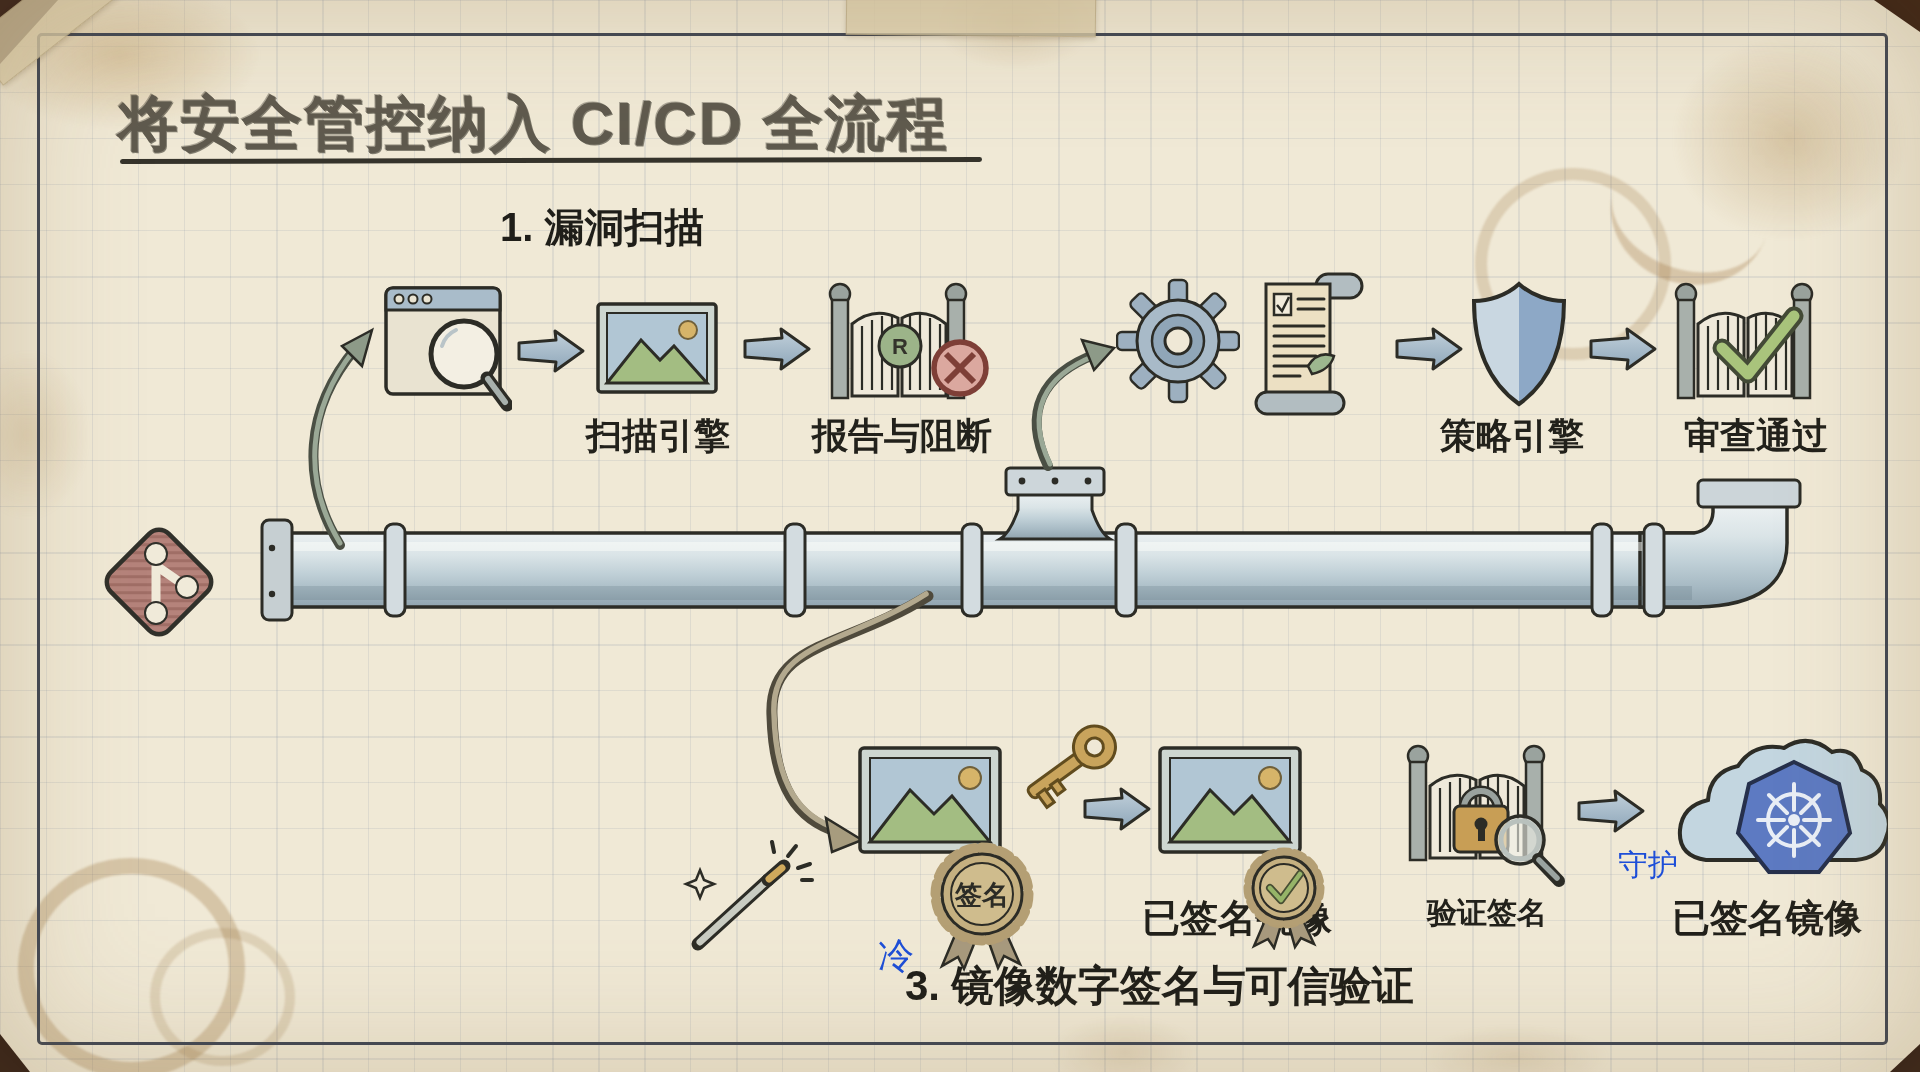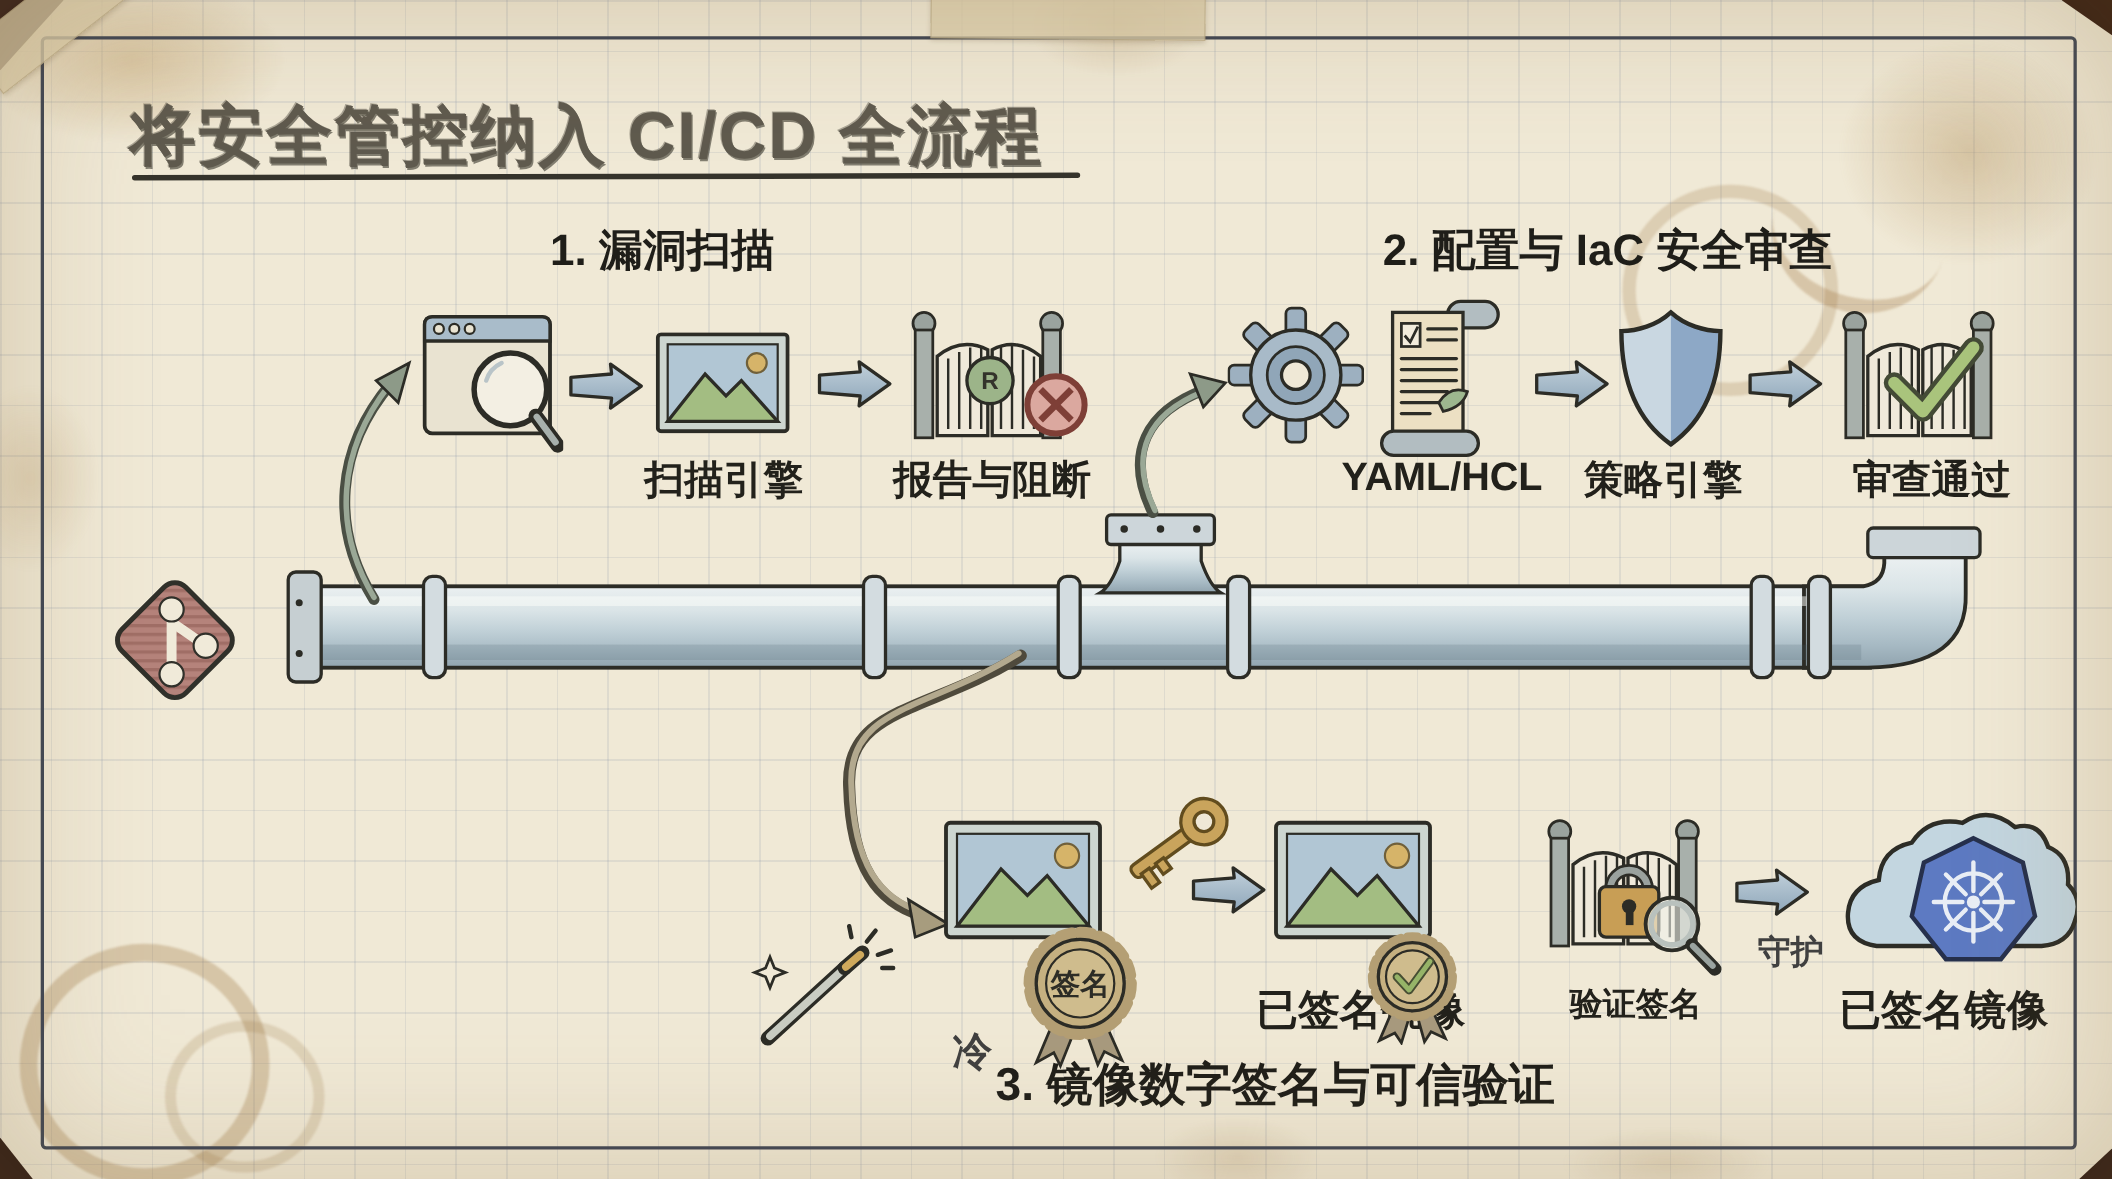--- a/index.html
+++ b/index.html
@@ -19,21 +19,21 @@
   .tape{position:absolute;background:rgba(220,206,172,.8);
     border:1px solid rgba(120,100,60,.25);box-shadow:0 2px 5px rgba(80,60,30,.20);}
   .corner{position:absolute;}
   #title{position:absolute;left:118px;top:84px;font-size:60px;font-weight:bold;
     letter-spacing:2px;color:#5f5a4e;text-shadow:1px 1px 0 rgba(40,38,30,.55), -1px -1px 0 rgba(40,38,30,.35);}
   #title-underline{position:absolute;left:120px;top:158px;width:862px;height:5px;
     background:#35332b;border-radius:3px;transform:rotate(-.15deg);}
   .h2{position:absolute;font-size:40px;font-weight:bold;color:#1f1e19;white-space:nowrap;margin-left:32px;}
   .h3{position:absolute;font-size:42px;font-weight:bold;color:#1f1e19;white-space:nowrap;}
   .lbl{position:absolute;font-size:36px;font-weight:bold;color:#22211b;text-align:center;white-space:nowrap;}
-  .small-lbl{position:absolute;font-size:30px;font-weight:bold;color:#404040;text-align:left;white-space:nowrap;}
+  .small-lbl{position:absolute;font-size:30px;font-weight:normal;color:#1d4ed8;text-align:center;white-space:nowrap;}
   svg{display:block;}
   svg text{font-family:"Liberation Sans","DejaVu Sans",sans-serif;}
   .mono{font-family:"DejaVu Sans Mono","Liberation Mono",monospace;}
 </style>
 </head>
 <body>
 
 <div id="stage">
 
   <div id="paper-grid"></div>
@@ -131,26 +131,24 @@
       </g>
     <g transform="translate(1082,786)">
         <path d="M3 15 L40 12 L39 3 L67 23 L39 43 L40 34 L3 31 Z" fill="url(#ag)" stroke="#2c2c26" stroke-width="3" stroke-linejoin="round"></path>
       </g>
     <g transform="translate(1576,788)">
         <path d="M3 15 L40 12 L39 3 L67 23 L39 43 L40 34 L3 31 Z" fill="url(#ag)" stroke="#2c2c26" stroke-width="3" stroke-linejoin="round"></path>
       </g>
   </svg>
 
   <div class="h2" style="left:468px;top:200px;">1. 漏洞扫描</div>
-  <div class="h2" style="left:1225px;top:200px;">2. 配置与 IaC 安全审查</div>
   <div class="h3" style="left:905px;top:958px;">3. 镜像数字签名与可信验证</div>
 
   <div class="lbl" style="left:538px;top:412px;width:240px;">扫描引擎</div>
   <div class="lbl" style="left:782px;top:412px;width:240px;">报告与阻断</div>
-  <div class="lbl" style="left:1191px;top:412px;width:240px;">YAML/HCL</div>
   <div class="lbl" style="left:1392px;top:412px;width:240px;">策略引擎</div>
   <div class="lbl" style="left:1636px;top:412px;width:240px;">审查通过</div>
   <div class="lbl" style="left:45px;top:638px;width:230px;font-size:40px;"></div>
   <div class="lbl" style="left:462px;top:632px;width:310px;font-size:40px;"></div>
   <div class="lbl" style="left:462px;top:680px;width:310px;font-size:29px;font-weight:600;"></div>
   <div class="lbl" style="left:1117px;top:893px;width:240px;font-size:38px;">已签名镜像</div>
   <div class="lbl" style="left:1367px;top:893px;width:240px;font-size:30px;">验证签名</div>
   <div class="lbl" style="left:1642px;top:893px;width:250px;font-size:38px;">已签名镜像</div>
   <div class="small-lbl" style="left:1598px;top:845px;width:100px;">守护</div>
   <div class="small-lbl" style="left:866px;top:932px;width:60px;font-size:36px;">冷</div>

